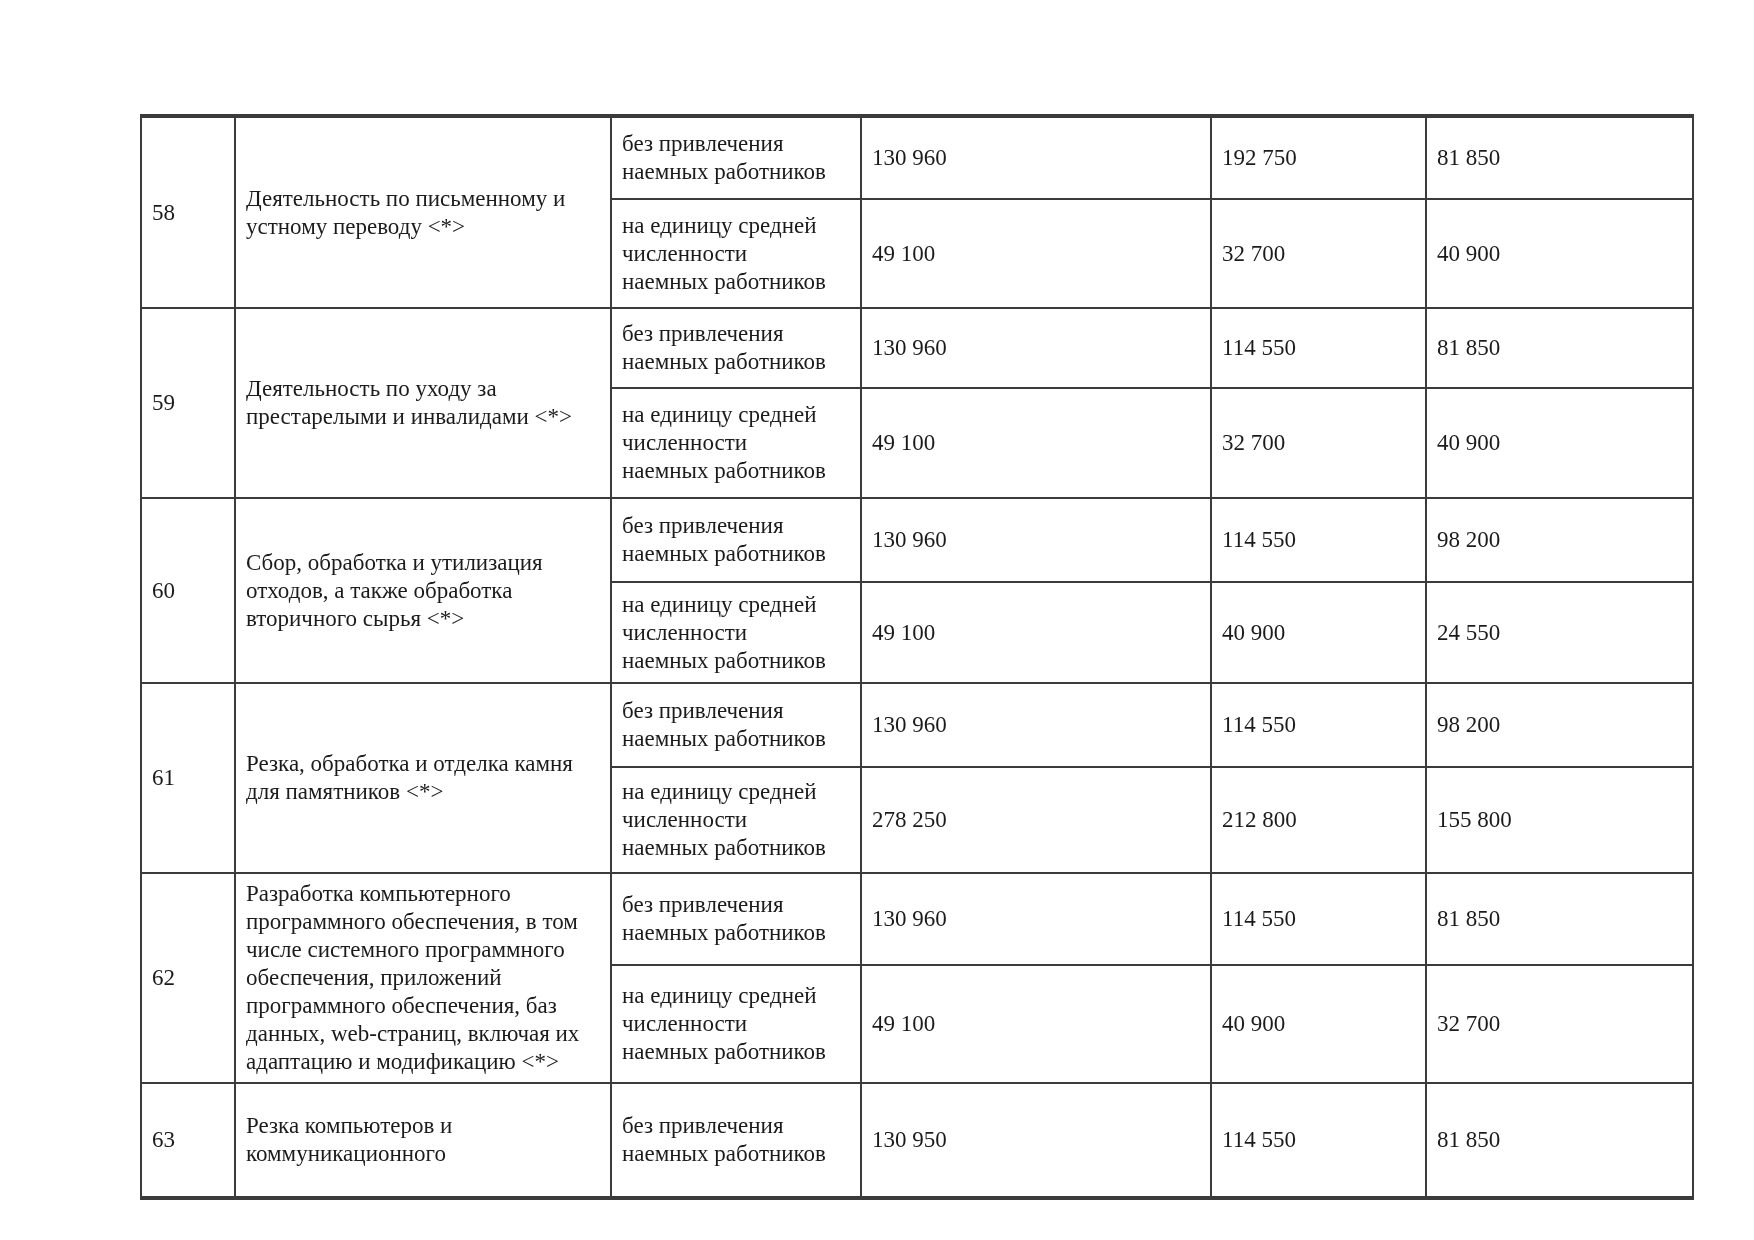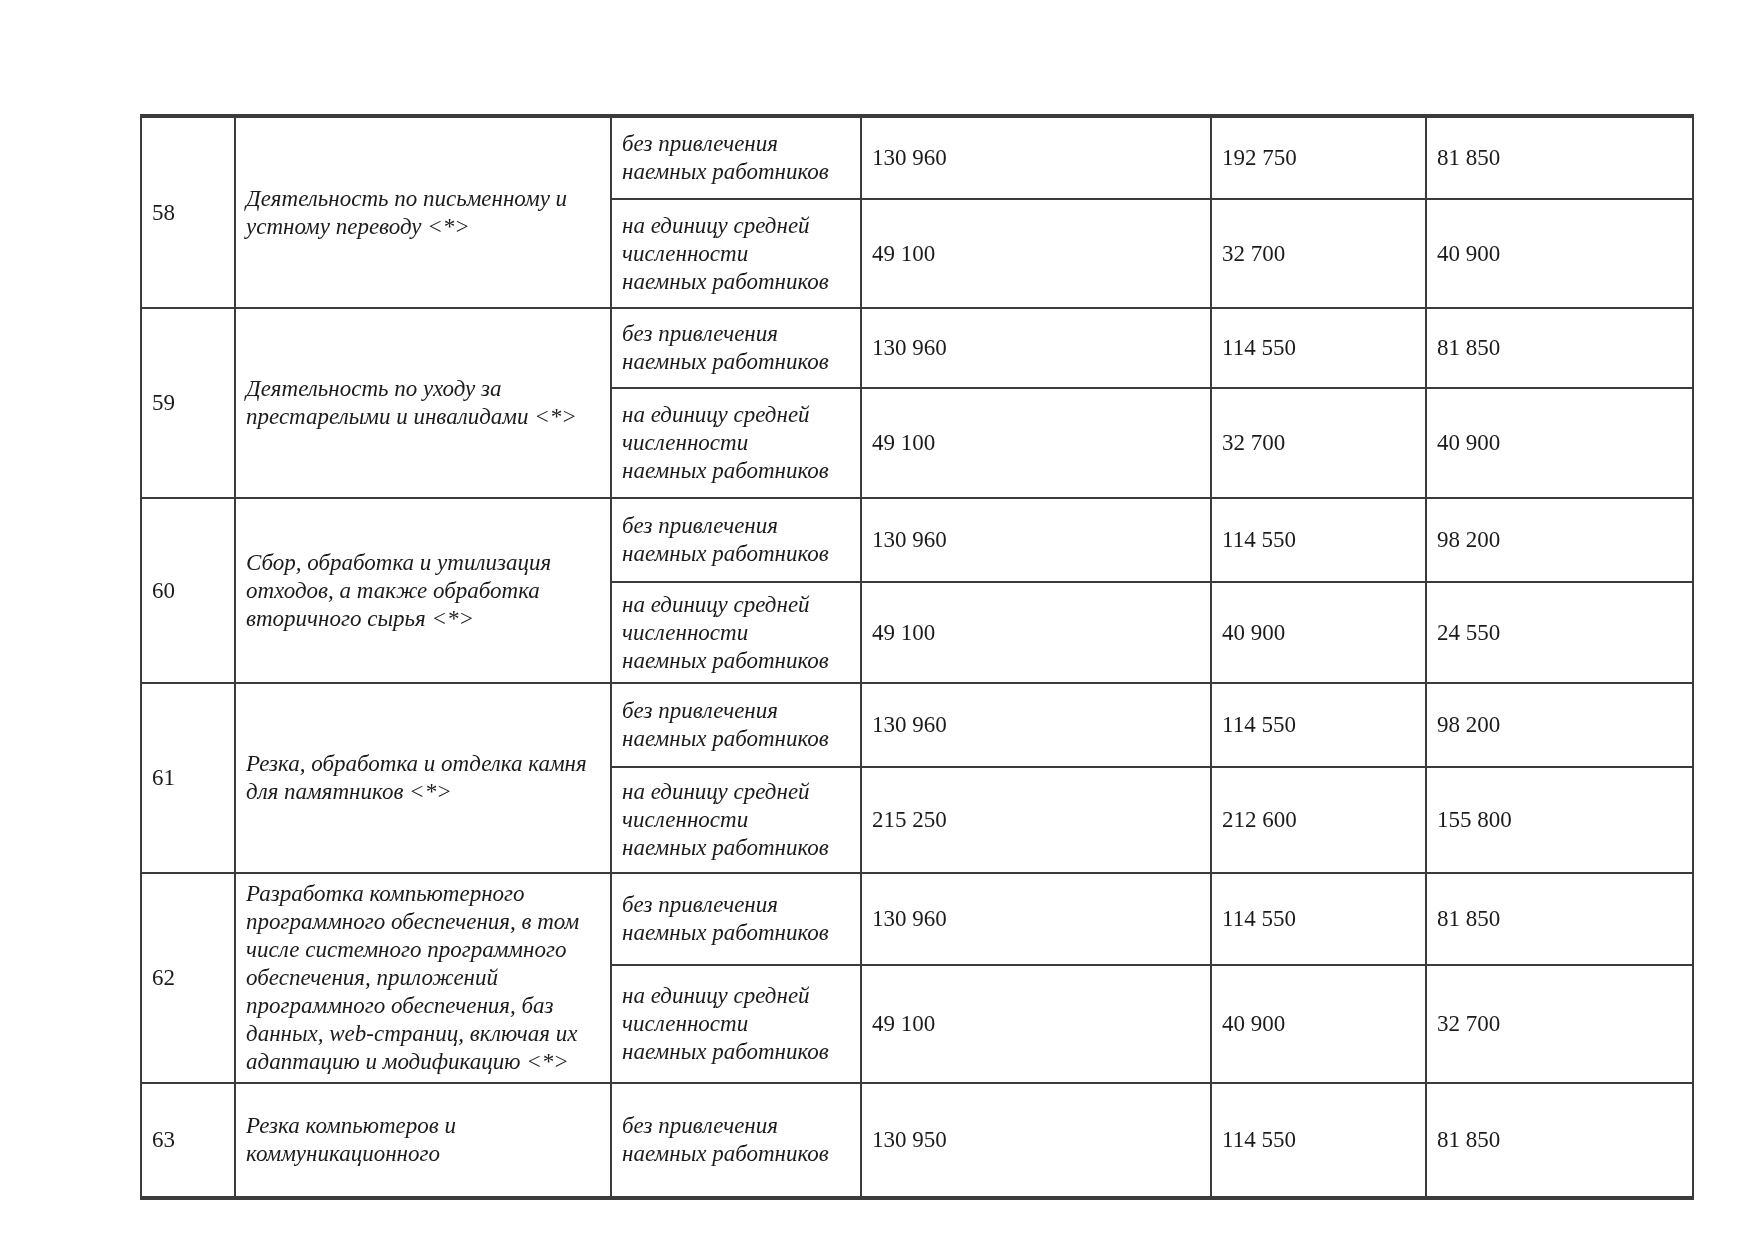--- a/index.html
+++ b/index.html
@@ -35,21 +35,20 @@
   table.tariff tbody.first tr.a td       { border-top-width: 4px; }
   table.tariff tbody.last  tr:last-child td { border-bottom-width: 4px; }
 
   td.num {
     text-align: left;
     padding: 6px 4px;
   }
   td.desc, td.basis {
     text-align: left;
     white-space: pre-line;
-    font-style: italic;
   }
   td.desc { padding-left: 12px; padding-right: 8px; }
   td.val {
     white-space: nowrap;
   }
 
   
   tr.h-58a { height: 83px; }
   tr.h-58b { height: 109px; }
   tr.h-59a { height: 80px; }
@@ -147,22 +146,22 @@
       <td class="basis">без привлечения
 наемных работников</td>
       <td class="val">130 960</td>
       <td class="val">114 550</td>
       <td class="val">98 200</td>
     </tr>
     <tr class="h-61b">
       <td class="basis">на единицу средней
 численности
 наемных работников</td>
-      <td class="val">215 250</td>
-      <td class="val">212 600</td>
+      <td class="val">278 250</td>
+      <td class="val">212 800</td>
       <td class="val">155 800</td>
     </tr>
   </tbody>
 
   <tbody>
     <tr class="h-62a">
       <td class="num" rowspan="2">62</td>
       <td class="desc" rowspan="2">Разработка компьютерного
 программного обеспечения, в том
 числе системного программного

